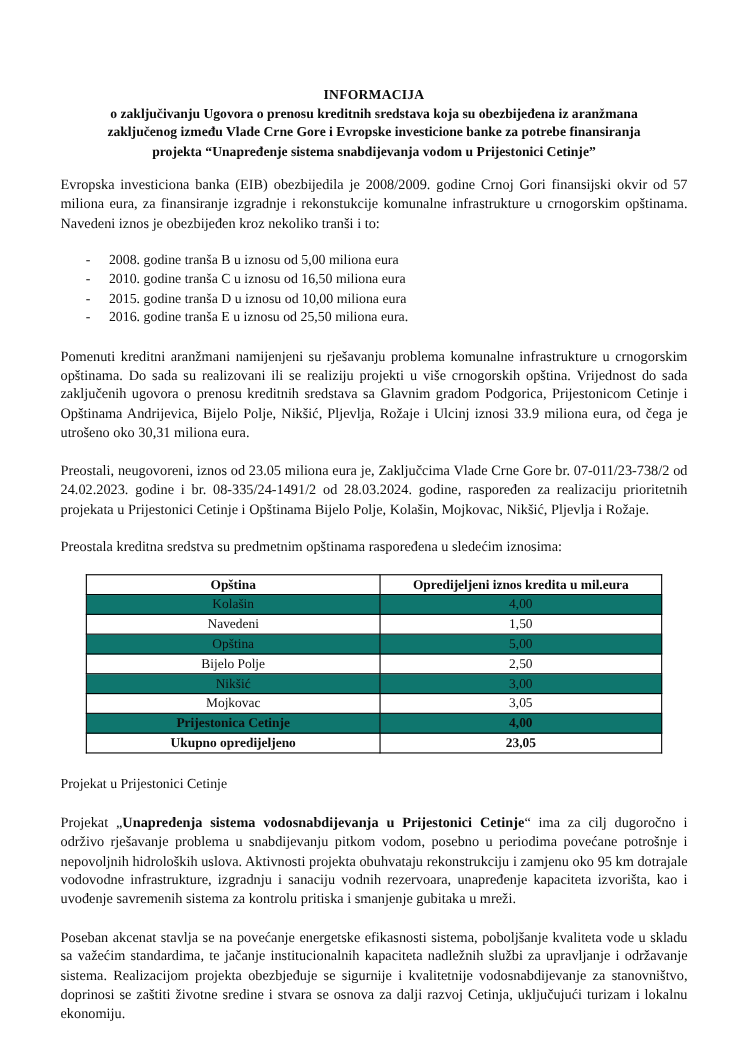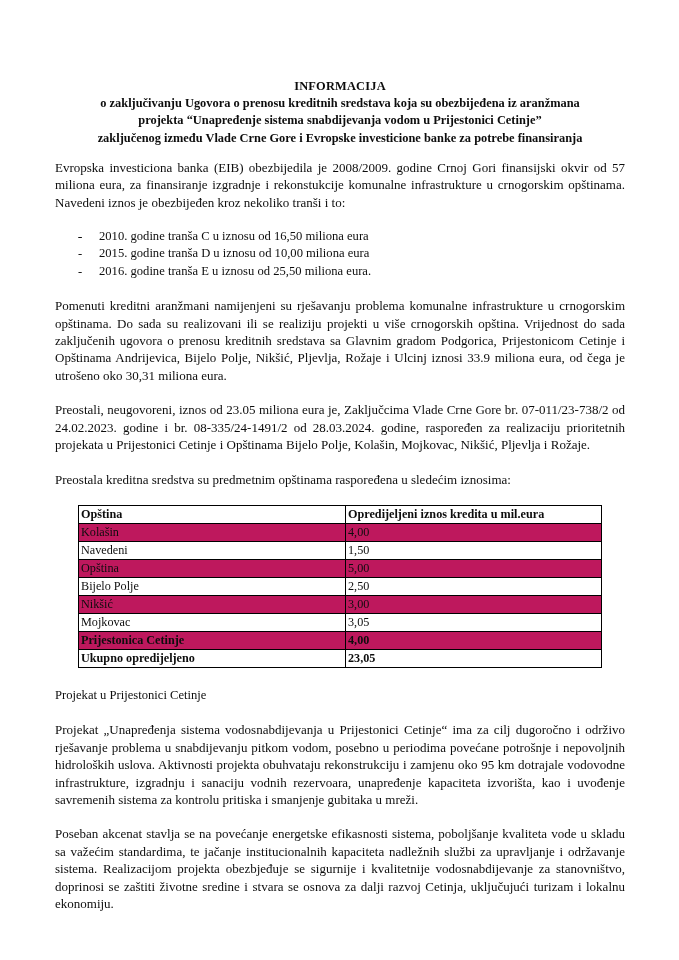--- a/index.html
+++ b/index.html
@@ -73,58 +73,59 @@
   table.amounts {
     border-collapse: collapse;
     width: 523px;
     margin-left: 23px;
     table-layout: fixed;
   }
   table.amounts td {
     border: 1px solid #000000;
     font-size: 12.2px;
     line-height: 14px;
-    text-align: left;
+    text-align: center;
     padding: 1px 2px 2px 2px;
     height: 14px;
     vertical-align: middle;
   }
   table.amounts col.c1 { width: 267px; }
   table.amounts col.c2 { width: 256px; }
-  table.amounts tr.shaded td { background: #be185d; }
+  table.amounts tr.shaded td { background: #0f766e; }
   table.amounts tr.bold td,
   table.amounts tr.header td { font-weight: bold; }
 
   
   h2.section-heading {
     font-size: 12.6px;
     line-height: 17.4px;
     font-weight: normal;
     margin: 0 0 17px 0;
     text-align: left;
   }
-  .strong-inline { font-weight: normal; }
+  .strong-inline { font-weight: bold; }
 </style>
 </head>
 <body>
 
 <div class="page">
 
   <div class="title-block">
     <span class="title-main">INFORMACIJA</span>
     <span class="title-sub">o zaključivanju Ugovora o prenosu kreditnih sredstava koja su obezbijeđena iz aranžmana</span>
+    <span class="title-sub">zaključenog između Vlade Crne Gore i Evropske investicione banke za potrebe finansiranja</span>
     <span class="title-sub">projekta “Unapređenje sistema snabdijevanja vodom u Prijestonici Cetinje”</span>
-    <span class="title-sub">zaključenog između Vlade Crne Gore i Evropske investicione banke za potrebe finansiranja</span>
   </div>
 
   <p class="body">Evropska investiciona banka (EIB) obezbijedila je 2008/2009. godine Crnoj Gori finansijski okvir od 57 miliona eura, za finansiranje izgradnje i rekonstukcije komunalne infrastrukture u crnogorskim opštinama. Navedeni iznos je obezbijeđen kroz nekoliko tranši i to:</p>
 
   <ul class="dash-list">
     <li>
       <span class="dash">-</span>
+      <span>2008. godine tranša B u iznosu od 5,00 miliona eura</span>
     </li>
     <li>
       <span class="dash">-</span>
       <span>2010. godine tranša C u iznosu od 16,50 miliona eura</span>
     </li>
     <li>
       <span class="dash">-</span>
       <span>2015. godine tranša D u iznosu od 10,00 miliona eura</span>
     </li>
     <li>

